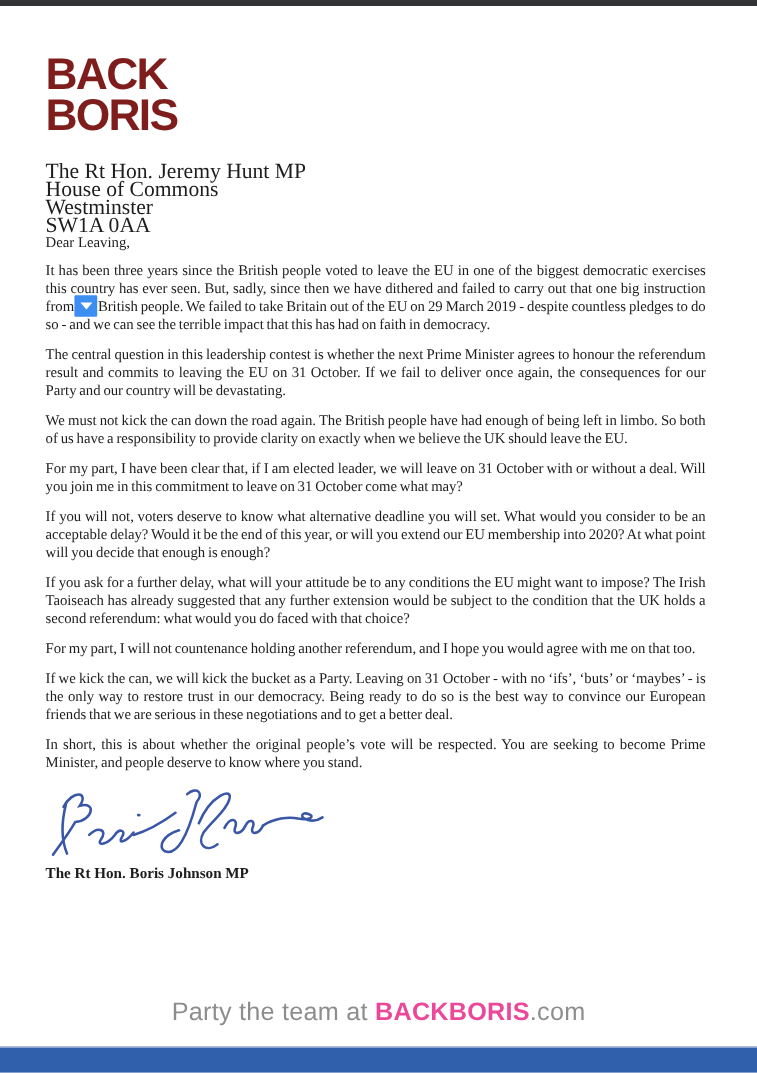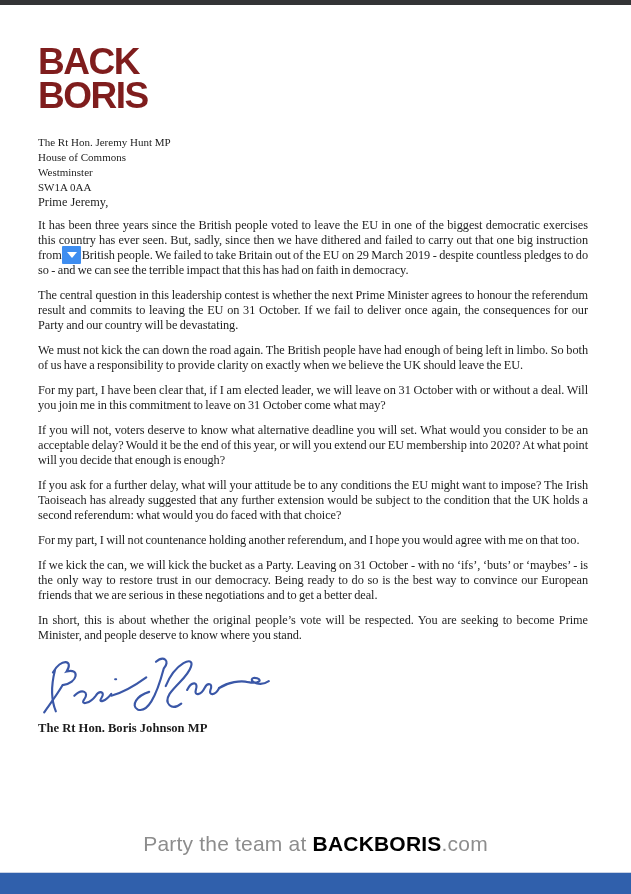--- a/index.html
+++ b/index.html
@@ -25,21 +25,21 @@
   }
   .logo {
     font-family: "Liberation Sans", sans-serif;
     font-weight: bold;
     font-size: 37px;
     line-height: 34px;
     letter-spacing: -1.5px;
     color: #7f1d1d;
     margin-bottom: 22px;
   }
-  .recipient { font-size: 11px; line-height: 15px; }
+  .recipient { font-size: 18px; line-height: 15px; }
   .date-line {
     font-size: 12.3px; line-height: 15px;
     text-align: right;
     margin-top: 5px;
     margin-bottom: 13px;
   }
   .salutation { font-size: 12.3px; line-height: 15px; margin-bottom: 8px; }
   .body-text p {
     font-size: 12.3px;
     line-height: 15px;
@@ -74,21 +74,21 @@
   .footer-line {
     position: absolute;
     left: 0; top: 832px;
     width: 631px;
     text-align: center;
     font-family: "Liberation Sans", sans-serif;
     font-size: 21px;
     color: #8d8d8d;
     letter-spacing: 0.2px;
   }
-  .footer-line .brand { font-weight: bold; color: #000000; }
+  .footer-line .brand { font-weight: bold; color: #ec4899; }
   .bottom-bar {
     position: absolute;
     left: 0; bottom: 0;
     width: 631px; height: 22px;
     background: #3060ac;
     border-top: 1px solid #c9d2e4;
   }
 </style>
 </head>
 <body>
@@ -103,21 +103,21 @@
   </div>
 
   <div class="recipient">
     <div>The Rt Hon. Jeremy Hunt MP</div>
     <div>House of Commons</div>
     <div>Westminster</div>
     <div>SW1A 0AA</div>
   </div>
 
 
-  <div class="salutation">Prime Jeremy,</div>
+  <div class="salutation">Dear Leaving,</div>
 
   <div class="body-text">
     <p>It has been three years since the British people voted to leave the EU in one of the biggest democratic exercises this country has ever seen. But, sadly, since then we have dithered and failed to carry out that one big instruction from the British people. We failed to take Britain out of the EU on 29 March 2019 - despite countless pledges to do so - and we can see the terrible impact that this has had on faith in democracy.</p>
     <p>The central question in this leadership contest is whether the next Prime Minister agrees to honour the referendum result and commits to leaving the EU on 31 October. If we fail to deliver once again, the consequences for our Party and our country will be devastating.</p>
     <p>We must not kick the can down the road again. The British people have had enough of being left in limbo. So both of us have a responsibility to provide clarity on exactly when we believe the UK should leave the EU.</p>
     <p>For my part, I have been clear that, if I am elected leader, we will leave on 31 October with or without a deal. Will you join me in this commitment to leave on 31 October come what may?</p>
     <p>If you will not, voters deserve to know what alternative deadline you will set. What would you consider to be an acceptable delay? Would it be the end of this year, or will you extend our EU membership into 2020? At what point will you decide that enough is enough?</p>
     <p>If you ask for a further delay, what will your attitude be to any conditions the EU might want to impose? The Irish Taoiseach has already suggested that any further extension would be subject to the condition that the UK holds a second referendum: what would you do faced with that choice?</p>
     <p>For my part, I will not countenance holding another referendum, and I hope you would agree with me on that too.</p>
     <p>If we kick the can, we will kick the bucket as a Party. Leaving on 31 October - with no ‘ifs’, ‘buts’ or ‘maybes’ - is the only way to restore trust in our democracy. Being ready to do so is the best way to convince our European friends that we are serious in these negotiations and to get a better deal.</p>

